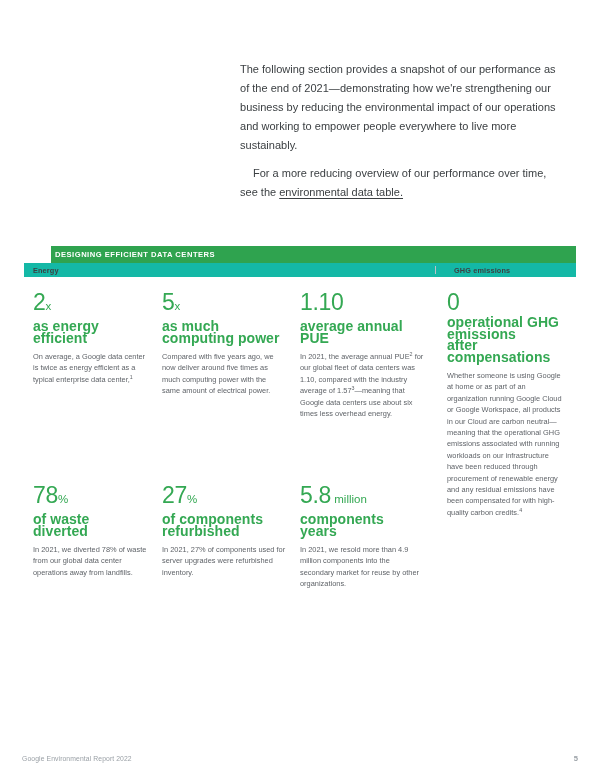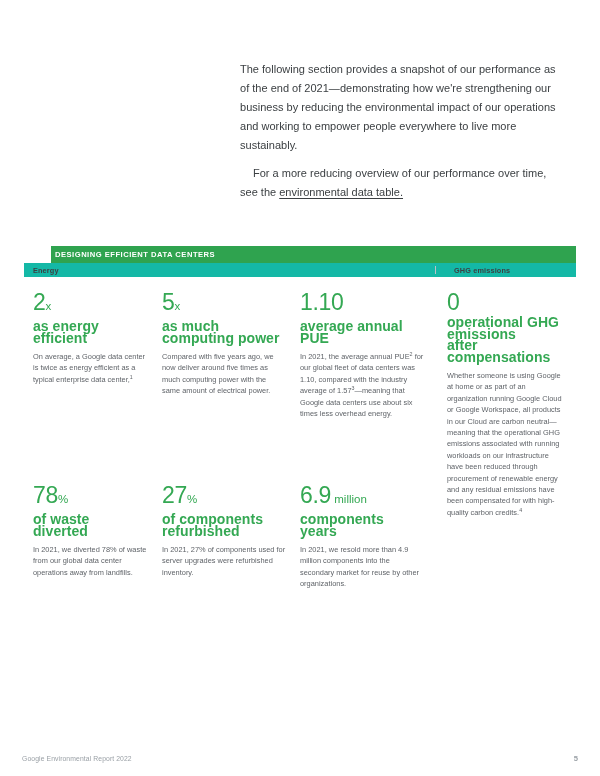--- a/index.html
+++ b/index.html
@@ -273,21 +273,21 @@
         <div class="stat-body">In 2021, we diverted 78% of waste from our global data center operations away from landfills.</div>
       </div>
 
       <div class="stat col-2">
         <div class="stat-number"><span>27</span><span class="unit">%</span></div>
         <div class="stat-sub">of components refurbished</div>
         <div class="stat-body">In 2021, 27% of components used for server upgrades were refurbished inventory.</div>
       </div>
 
       <div class="stat col-3">
-        <div class="stat-number"><span>6.9</span><span class="unit"> million</span></div>
+        <div class="stat-number"><span>5.8</span><span class="unit"> million</span></div>
         <div class="stat-sub">components years</div>
         <div class="stat-body">In 2021, we resold more than 4.9 million components into the secondary market for reuse by other organizations.</div>
       </div>
 
       <div class="stat col-4"></div>
 
     </div>
   </div>
 
   <div class="footer">

